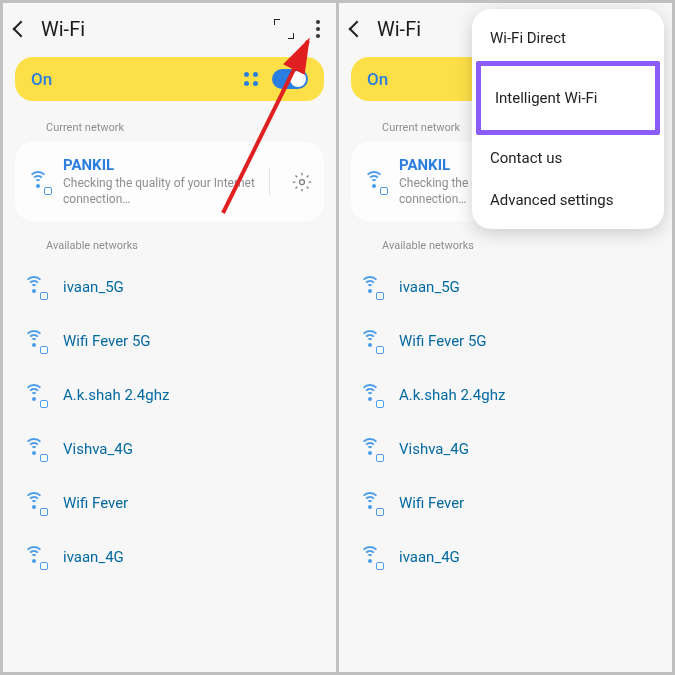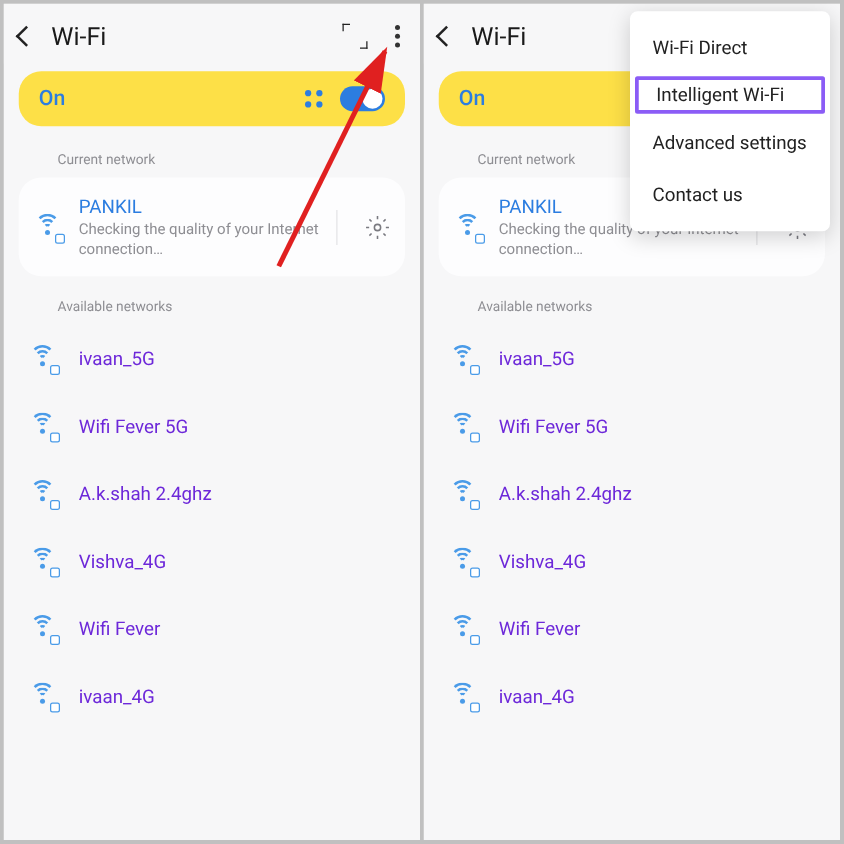--- a/index.html
+++ b/index.html
@@ -23,32 +23,32 @@
     .sect-lbl { padding: 8px 20px 8px; font-size: 11px; color: #8e8e93; margin-left: 23px; }
     .net-card { margin: 0 12px 10px; background: #fdfdfe; border-radius: 18px; padding: 14px 12px; display: flex; align-items: center; gap: 14px; }
     .wifi-ic { width: 22px; height: 22px; position: relative; flex-shrink: 0; }
     .arc { position: absolute; border: 2px solid #4a9be8; border-radius: 50%; border-bottom-color: transparent; border-left-color: transparent; border-right-color: transparent; left: 50%; transform: translateX(-50%); }
     .a1 { width: 20px; height: 20px; top: 0; }
     .a2 { width: 13px; height: 13px; top: 4px; }
     .a3 { width: 6px; height: 6px; top: 8px; }
     .dot { position: absolute; width: 4px; height: 4px; background: #4a9be8; border-radius: 50%; left: 50%; transform: translateX(-50%); top: 13px; }
     .lock { position: absolute; width: 8px; height: 8px; border: 1.5px solid #4a9be8; border-radius: 2px; right: -3px; bottom: -2px; background: #fff; }
     .net-info { flex: 1; min-width: 0; }
-    .net-name { font-size: 15px; font-weight: 400; color: #2c7de0; }
+    .net-name { font-size: 15px; font-weight: 700; color: #2c7de0; }
     .net-sub { font-size: 12px; color: #8e8e93; margin-top: 2px; line-height: 1.3; }
     .net-sep { width: 1px; height: 28px; background: #e3e3e6; margin-right: 8px; }
     .gear { width: 20px; height: 20px; flex-shrink: 0; }
     .gear-svg { stroke: #7a7a80; fill: none; stroke-width: 1.5; }
     .list { display: flex; flex-direction: column; }
     .row { padding: 16px 20px; display: flex; align-items: center; gap: 18px; }
-    .row-name { font-size: 15px; color: #6d28d9; }
+    .row-name { font-size: 15px; color: #0369a1; }
     .arrow { position: absolute; pointer-events: none; z-index: 5; }
-    .menu { position: absolute; top: 6px; right: 8px; background: #fff; border-radius: 6px; box-shadow: 0 4px 18px rgba(0,0,0,0.18); padding: 8px 0; width: 160px; z-index: 10; }
+    .menu { position: absolute; top: 6px; right: 8px; background: #fff; border-radius: 19px; box-shadow: 0 4px 18px rgba(0,0,0,0.18); padding: 8px 0; width: 192px; z-index: 10; }
     .menu-item { padding: 12px 18px; font-size: 15px; color: #222; white-space: nowrap; }
-    .menu-item.hl { border: 3px solid #8b5cf6; margin: 2px 4px; padding: 3px 14px; border-radius: 2px; }
+    .menu-item.hl { border: 5px solid #8b5cf6; margin: 2px 4px; padding: 23px 14px; border-radius: 2px; }
     .back-ic { width: 12px; height: 12px; border-left: 2.5px solid #222; border-bottom: 2.5px solid #222; transform: rotate(45deg); }
   </style>
 </head>
 <body>
 
 <div class="screen">
   <div class="hdr">
     <div class="back-ic"></div>
     <div class="hdr-title">Wi-Fi</div>
     <div class="hdr-icons">
@@ -267,16 +267,16 @@
           <div class="arc a3"></div>
           <div class="dot"></div>
           <div class="lock"></div>
         </div>
       <div class="row-name">ivaan_4G</div>
     </div>
   </div>
   <div class="menu">
     <div class="menu-item">Wi-Fi Direct</div>
     <div class="menu-item hl">Intelligent Wi-Fi</div>
+    <div class="menu-item">Contact us</div>
     <div class="menu-item">Advanced settings</div>
-    <div class="menu-item">Contact us</div>
   </div>
 </div>
 
 </body></html>

